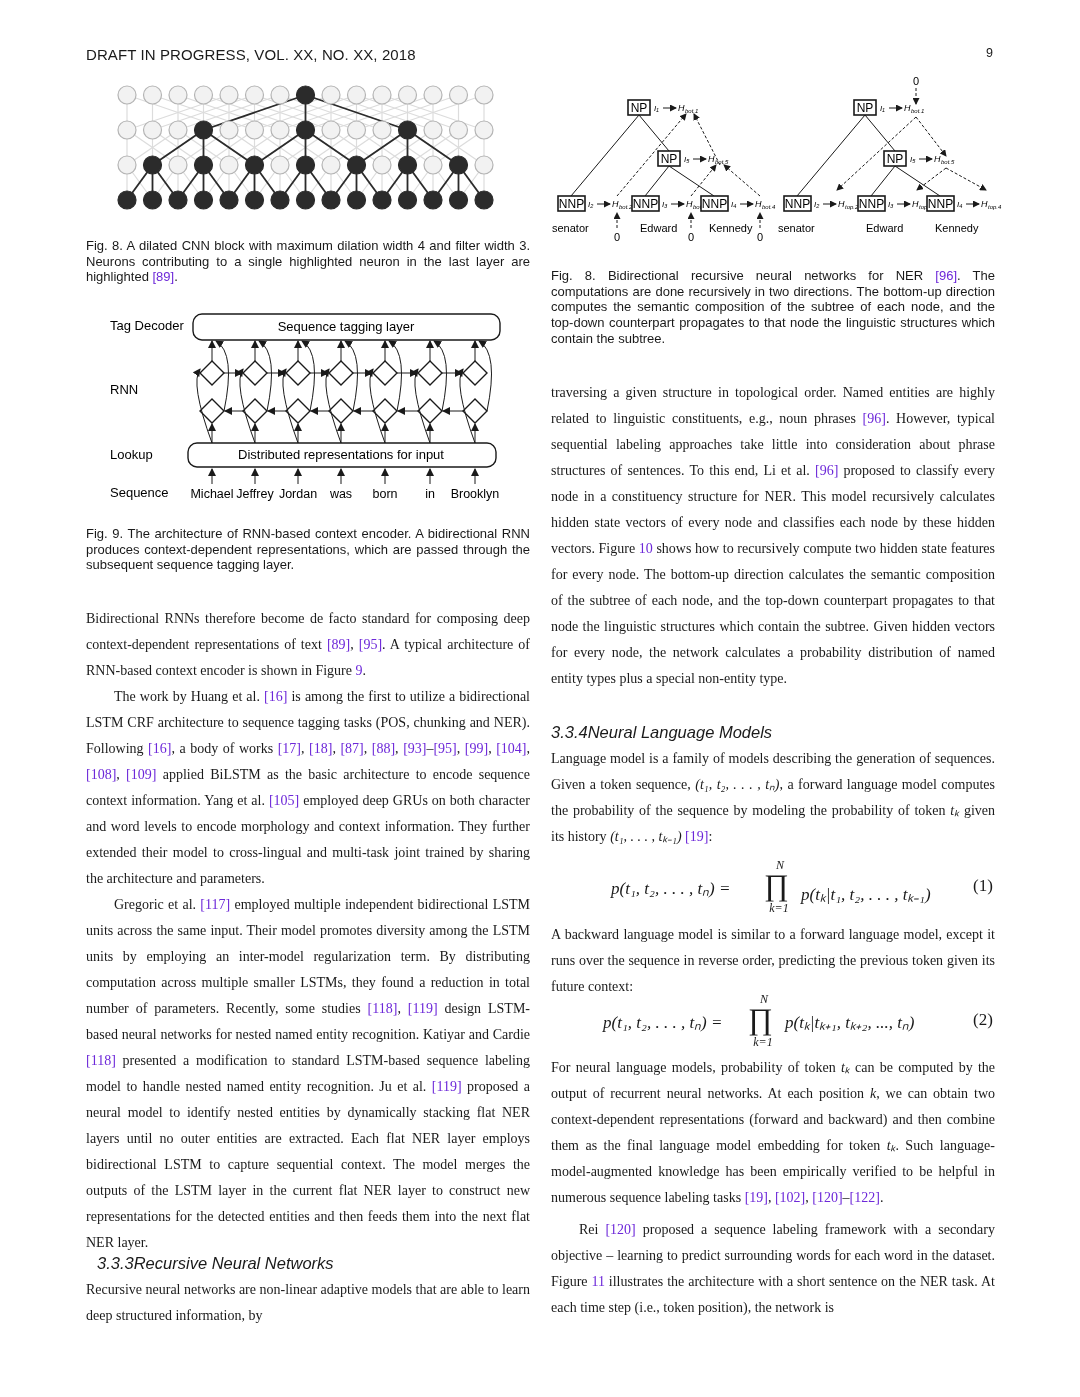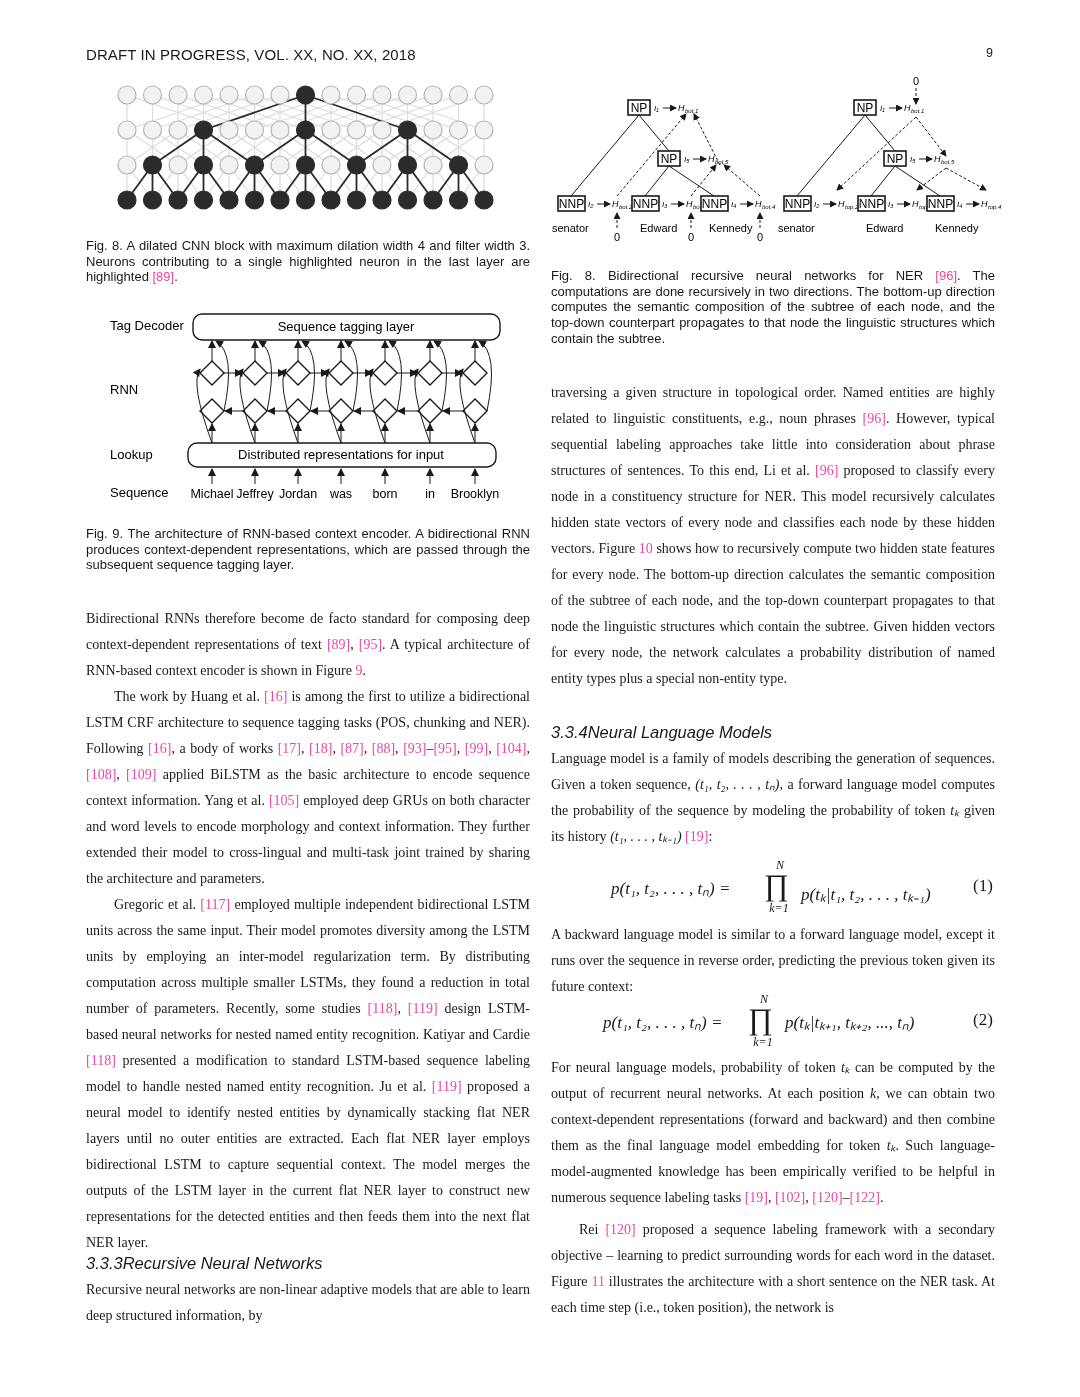--- a/index.html
+++ b/index.html
@@ -3,21 +3,21 @@
 <meta charset="utf-8">
 <style>
   html, body { margin: 0; padding: 0; background: #ffffff; }
   body { width: 1080px; height: 1397px; position: relative; overflow: hidden; color: #1a1a1a; }
   .abs { position: absolute; }
   .sans { font-family: "Liberation Sans", sans-serif; }
   .serif { font-family: "Liberation Serif", serif; }
   .header { top: 46px; left: 86px; font-size: 15px; letter-spacing: 0.1px; }
   .pagenum { top: 46px; left: 986px; font-size: 12.5px; }
   .caption { font-size: 13px; line-height: 15.7px; text-align: justify; }
-  .caption .cite, .body .cite { color: #ec4899; margin-top: 34px; }
+  .caption .cite, .body .cite { color: #6d28d9; margin-top: 34px; }
   .body { font-size: 14px; line-height: 26px; text-align: justify; }
   .body p { margin: 0; }
   .body p.indent { text-indent: 28px; }
   .sechead { font-style: italic; font-size: 16.5px; }
   .sechead .num { }
   .eq { font-size: 17px; }
   .math { font-style: italic; }
   svg text { font-family: "Liberation Sans", sans-serif; }
 </style>
 </head>
@@ -432,21 +432,21 @@
   </svg>
 <div class="abs sans caption" style="left:551px;top:268px;width:444px">
   <span>Fig. 8. Bidirectional recursive neural networks for NER </span><span class="cite">[96]</span><span>. The computations are done recursively in two directions. The bottom-up direction computes the semantic composition of the subtree of each node, and the top-down counterpart propagates to that node the linguistic structures which contain the subtree.</span>
 </div>
 
 <div class="abs serif body" style="left:86px;top:606px;width:444px">
   <p><span>Bidirectional RNNs therefore become de facto standard for composing deep context-dependent representations of text </span><span class="cite">[89]</span><span>, </span><span class="cite">[95]</span><span>. A typical architecture of RNN-based context encoder is shown in Figure </span><span class="cite">9</span><span>.</span></p>
   <p class="indent"><span>The work by Huang et al. </span><span class="cite">[16]</span><span> is among the first to utilize a bidirectional LSTM CRF architecture to sequence tagging tasks (POS, chunking and NER). Following </span><span class="cite">[16]</span><span>, a body of works </span><span class="cite">[17]</span><span>, </span><span class="cite">[18]</span><span>, </span><span class="cite">[87]</span><span>, </span><span class="cite">[88]</span><span>, </span><span class="cite">[93]</span><span>–</span><span class="cite">[95]</span><span>, </span><span class="cite">[99]</span><span>, </span><span class="cite">[104]</span><span>, </span><span class="cite">[108]</span><span>, </span><span class="cite">[109]</span><span> applied BiLSTM as the basic architecture to encode sequence context information. Yang et al. </span><span class="cite">[105]</span><span> employed deep GRUs on both character and word levels to encode morphology and context information. They further extended their model to cross-lingual and multi-task joint trained by sharing the architecture and parameters.</span></p>
   <p class="indent"><span>Gregoric et al. </span><span class="cite">[117]</span><span> employed multiple independent bidirectional LSTM units across the same input. Their model promotes diversity among the LSTM units by employing an inter-model regularization term. By distributing computation across multiple smaller LSTMs, they found a reduction in total number of parameters. Recently, some studies </span><span class="cite">[118]</span><span>, </span><span class="cite">[119]</span><span> design LSTM-based neural networks for nested named entity recognition. Katiyar and Cardie </span><span class="cite">[118]</span><span> presented a modification to standard LSTM-based sequence labeling model to handle nested named entity recognition. Ju et al. </span><span class="cite">[119]</span><span> proposed a neural model to identify nested entities by dynamically stacking flat NER layers until no outer entities are extracted. Each flat NER layer employs bidirectional LSTM to capture sequential context. The model merges the outputs of the LSTM layer in the current flat NER layer to construct new representations for the detected entities and then feeds them into the next flat NER layer.</span></p>
 </div>
-<div class="abs sans sechead" style="left:86px;top:1254px">
+<div class="abs sans sechead" style="left:97px;top:1254px">
   <span class="num">3.3.3</span><span>Recursive Neural Networks</span>
 </div>
 <div class="abs serif body" style="left:86px;top:1277px;width:444px">Recursive neural networks are non-linear adaptive models that are able to learn deep structured information, by</div>
 
 <div class="abs serif body" style="left:551px;top:380px;width:444px"><span>traversing a given structure in topological order. Named entities are highly related to linguistic constituents, e.g., noun phrases </span><span class="cite">[96]</span><span>. However, typical sequential labeling approaches take little into consideration about phrase structures of sentences. To this end, Li et al. </span><span class="cite">[96]</span><span> proposed to classify every node in a constituency structure for NER. This model recursively calculates hidden state vectors of every node and classifies each node by these hidden vectors. Figure </span><span class="cite">10</span><span> shows how to recursively compute two hidden state features for every node. The bottom-up direction calculates the semantic composition of the subtree of each node, and the top-down counterpart propagates to that node the linguistic structures which contain the subtree. Given hidden vectors for every node, the network calculates a probability distribution of named entity types plus a special non-entity type.</span></div>
 <div class="abs sans sechead" style="left:551px;top:723px">
   <span class="num">3.3.4</span><span>Neural Language Models</span>
 </div>
 <div class="abs serif body" style="left:551px;top:746px;width:444px"><span>Language model is a family of models describing the generation of sequences. Given a token sequence, </span><span class="math">(t₁, t₂, . . . , tₙ)</span><span>, a forward language model computes the probability of the sequence by modeling the probability of token </span><span class="math">tₖ</span><span> given its history </span><span class="math">(t₁, . . . , tₖ₋₁)</span><span> </span><span class="cite">[19]</span><span>:</span></div>
 

